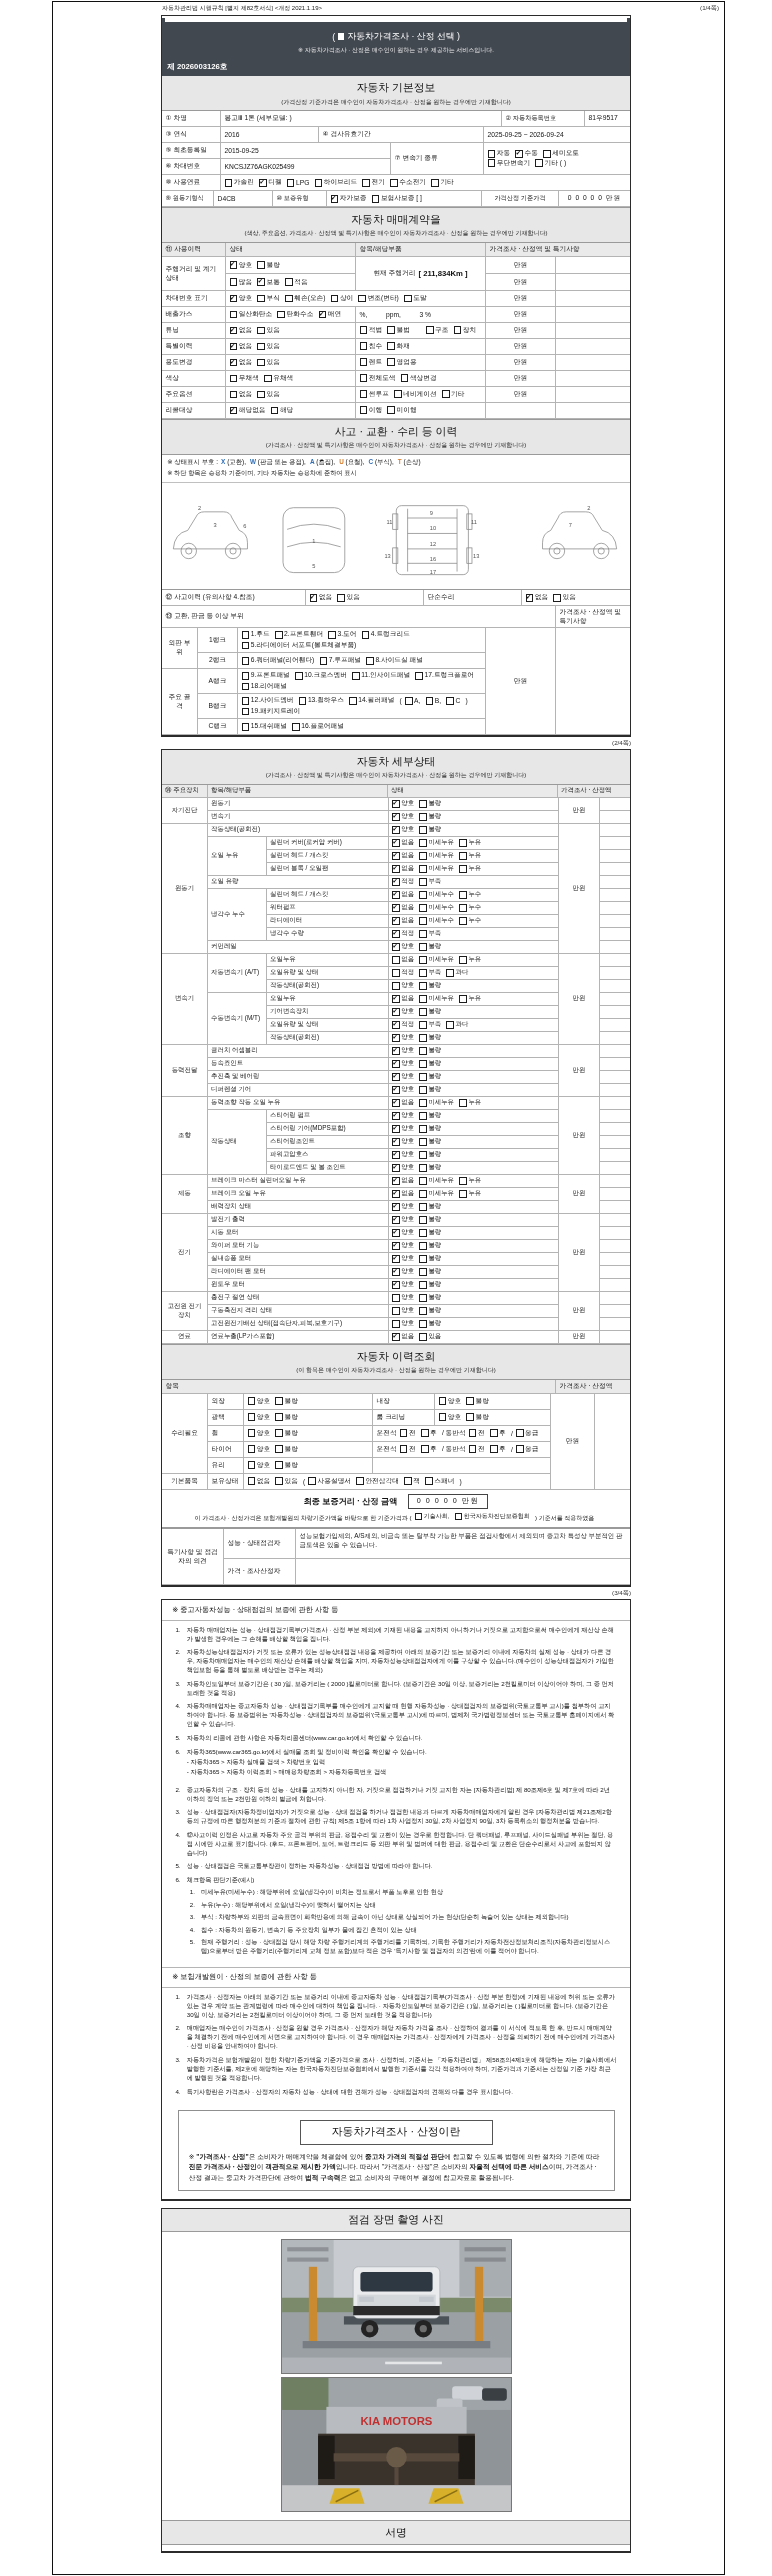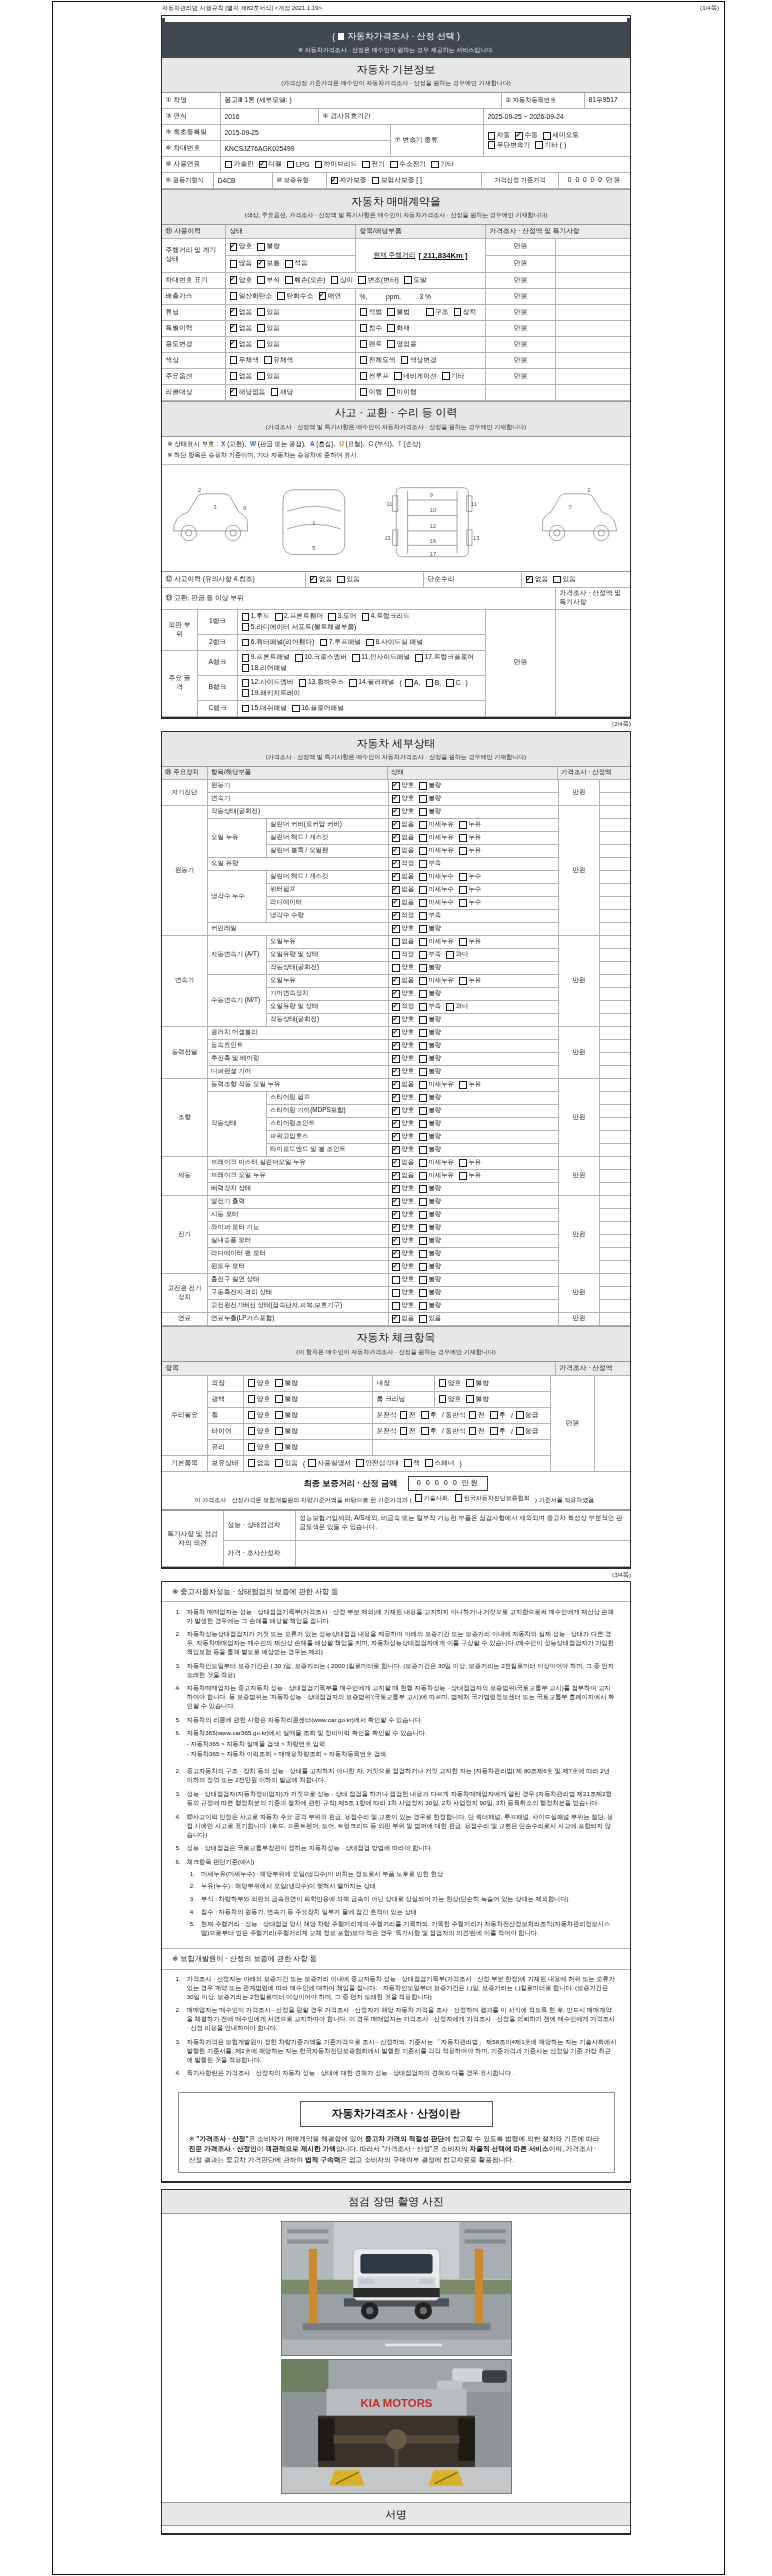--- a/index.html
+++ b/index.html
@@ -53,21 +53,21 @@
   .nhr{border-top:0.5px solid #b5b5b5;margin:0;}
   .nlist{padding:5.2px 13.4px 2.1px 13.4px;font-size:6.2px;line-height:1.45;}
   .n-item{display:flex;margin-bottom:4.6px;}
   .n-num{width:11.3px;flex:none;}
   .n-txt{flex:1;}
   .n-sub{margin:3.1px 0 0 3.1px;}
   .n-sub .n-item{margin-bottom:3.6px;}
   .gap-top{margin-top:8.2px;}
   
   .pricebox-wrap{border:0.5px solid #8f8f8f;margin:7.2px 15.5px 8.2px;padding:8.2px 10.3px 7.2px;}
-  .pricebox-title{border:0.5px solid #555;width:191px;margin:0 auto;text-align:center;font-size:10.8px;padding:4.6px 0;font-weight:bold;}
+  .pricebox-title{border:0.5px solid #555;width:191px;margin:0 auto;text-align:center;font-size:10.8px;padding:4.6px 0;}
   .pricebox-text{font-size:6.7px;line-height:1.55;margin-top:7.2px;}
   
   .finalrow{display:flex;align-items:center;justify-content:center;gap:10.3px;padding:4.1px 0 2.1px;border-bottom:none;}
   .final-label{font-size:8.2px;font-weight:bold;}
   .final-value{border:0.5px solid #444;padding:1.5px 8.2px;font-size:7.2px;letter-spacing:1.5px;}
   .final-note{text-align:center;font-size:6px;padding:1px 0 4.1px;border-bottom:0.5px solid #9a9a9a;}
   
   .photowrap{padding:4.1px 0 5.2px;text-align:center;}
   .photo{display:block;margin:3.1px auto;border:0.5px solid #777;}
   
@@ -85,20 +85,21 @@
 
     <div class="box">
       <div class="titleblock">
         <div class="titlebar"></div>
         <div class="title-sub">
           <span>(</span>
           <span class="wbox"></span>
           <span>자동차가격조사 · 산정 선택 )</span>
         </div>
         <div class="title-note">※ 자동차가격조사 · 산정은 매수인이 원하는 경우 제공하는 서비스입니다.</div>
+        <div class="docno">제 2026003126호</div>
       </div>
 
       <div class="shead">
         <div class="t">자동차 기본정보</div>
         <div class="s">(가격산정 기준가격은 매수인이 자동차가격조사 · 산정을 원하는 경우에만 기재합니다)</div>
       </div>
       <div id="basic-table">
           <div class="trow" style="grid-template-columns: 59px 281px 83px 1fr;">
             <div class="c lab">① 차명</div>
             <div class="c ">봉고Ⅲ 1톤 (세부모델: )</div>
@@ -205,21 +206,21 @@
             <div class="c" style="grid-column: 2;">
               <span class="opt">
                 <span class="cb on"></span>
                 <span class="optl">양호</span>
               </span>
               <span class="opt">
                 <span class="cb"></span>
                 <span class="optl">불량</span>
               </span>
             </div>
-            <div class="c ctr" style="grid-area: 1 / 3 / span 2; text-decoration: underline;">
+            <div class="c ctr" style="grid-area: 1 / 3 / span 2;">
               <span>현재 주행거리</span>
               <span class="mile-val">[ 211,834Km ]</span>
             </div>
             <div class="c ctr" style="grid-column: 4;">만원</div>
             <div class="c nr"></div>
             <div class="c" style="grid-area: 2 / 2;">
               <span class="opt">
                 <span class="cb"></span>
                 <span class="optl">많음</span>
               </span>
@@ -1250,21 +1251,21 @@
               <span class="opt">
                 <span class="cb"></span>
                 <span class="optl">있음</span>
               </span>
             </div>
             <div class="c nr" style="grid-area: 1 / 6;"></div>
           </div>
         </div>
 
       <div class="shead" style="border-top:0.5px solid #9a9a9a;">
-        <div class="t">자동차 체크항목</div>
+        <div class="t">자동차 이력조회</div>
         <div class="s">(이 항목은 매수인이 자동차가격조사 · 산정을 원하는 경우에만 기재합니다)</div>
       </div>
       <div id="etc-table">
           <div class="trow thead" style="grid-template-columns: 394px 1fr;">
             <div class="c ">항목</div>
             <div class="c nr">가격조사 · 산정액</div>
           </div>
           <div class="trow" style="grid-template-columns: 46px 36px 129px 62px 116px 44px 1fr;">
             <div class="c ctr" style="grid-area: 1 / 1 / span 5;">수리필요</div>
             <div class="c ctr" style="grid-area: 1 / 6 / span 6;">만원</div>

